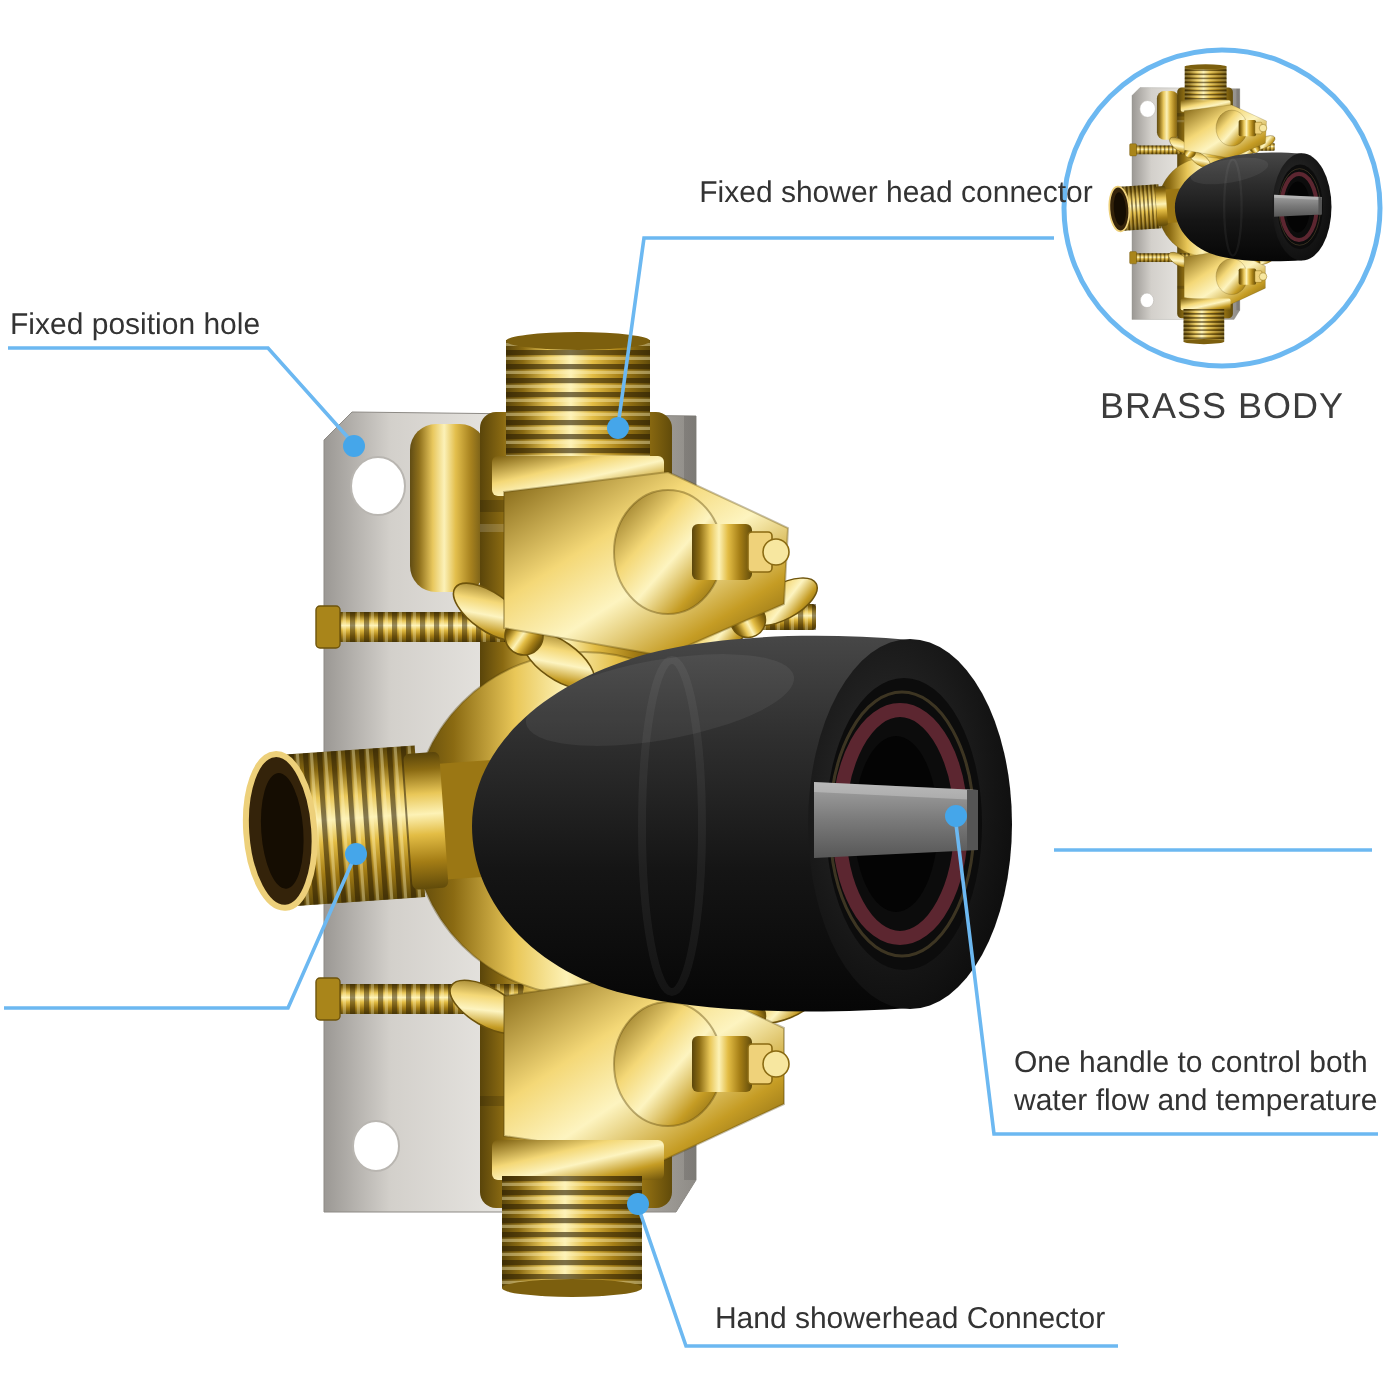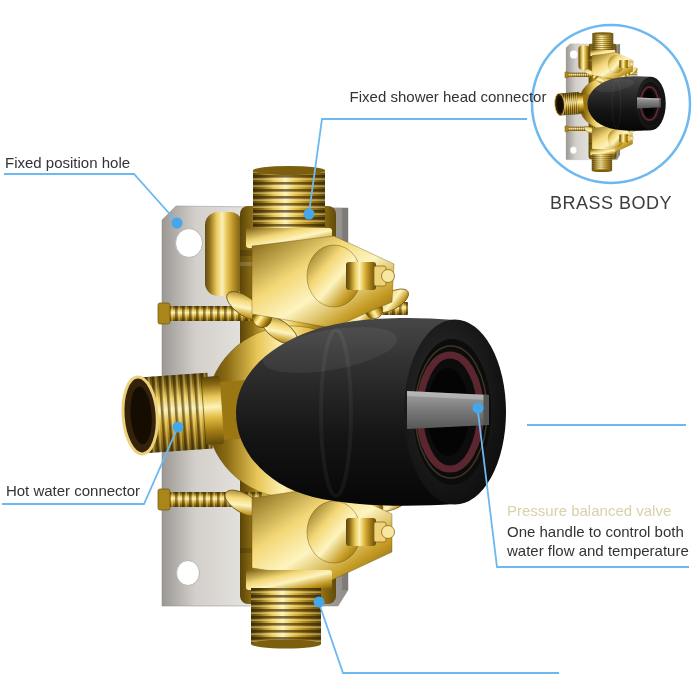--- a/index.html
+++ b/index.html
@@ -222,21 +222,20 @@
       <path class="callout" d="M559,673 L343,673 L320,606"></path>
       <circle class="dot" cx="319" cy="602" r="5.5"></circle>
     </g>
   </svg>
 
   <div class="lbl ctr" style="left:424px;top:88px;padding-left:48px;">Fixed shower head connector</div>
 
   <div class="lbl" style="left:5px;top:154px;">Fixed position hole</div>
 
 
-  <div class="lbl ctr" style="left:73px;top:482px;">Hot water connector</div>
-
-  <div class="lbl pressure-title" style="left:507px;top:502px;">Pressure balanced valve</div>
+
 
   <div class="lbl pressure-desc" style="left:507px;top:523px;">One handle to control both water flow and temperature</div>
 
+  <div class="lbl ctr" style="left:455px;top:651px;">Hand showerhead Connector</div>
 
   <div class="lbl ctr caption" style="left:611px;top:193px;">BRASS BODY</div>
 </div>
 
 </body></html>

